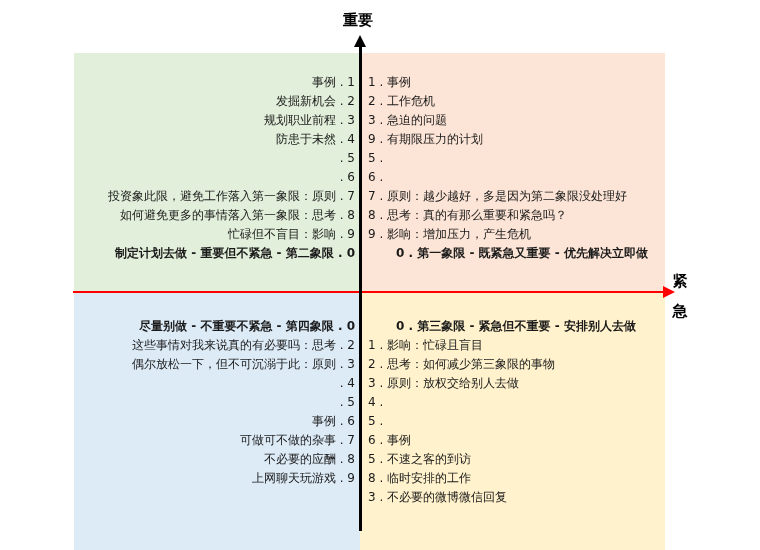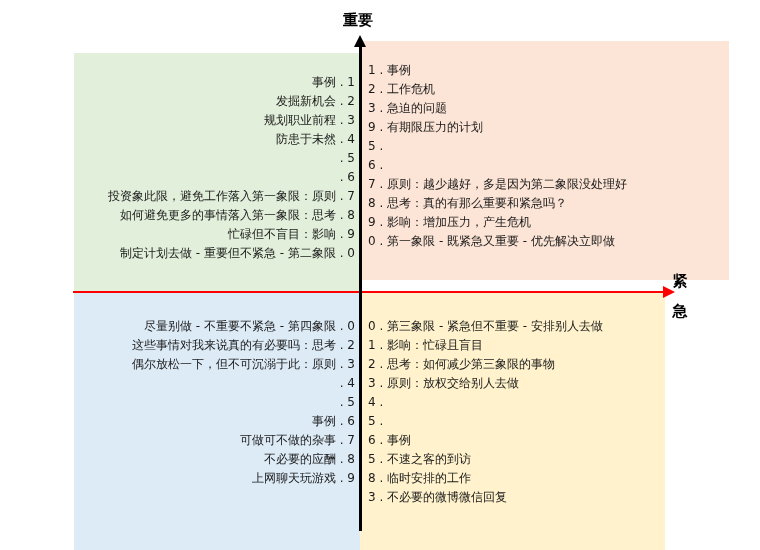--- a/index.html
+++ b/index.html
@@ -13,37 +13,37 @@
       position: relative;
       overflow: hidden;
       font-family: "DejaVu Sans", "Liberation Sans", sans-serif;
       color: #1a1a1a;
     }
     .quadrant {
       position: absolute;
       box-sizing: border-box;
     }
     .q-tl { left: 74px; top: 53px; width: 286px; height: 239px; }
-    .q-tr { left: 360px; top: 41px; width: 369px; height: 239px; }
+    .q-tr { left: 360px; top: 53px; width: 305px; height: 239px; }
     .q-bl { left: 74px; top: 292px; width: 286px; height: 287px; }
     .q-br { left: 360px; top: 292px; width: 305px; height: 282px; }
 
     .list {
       position: absolute;
       margin: 0;
       padding: 0;
       list-style: none;
       font-size: 12px;
       line-height: 19px;
     }
     .list li {
       white-space: nowrap;
       height: 19px;
     }
-    .list li.bold { font-weight: normal; }
+    .list li.bold { font-weight: bold; margin-left: 28px; }
 
     .q-tl .list { right: 5px; top: 20px; text-align: right; }
     .q-tr .list { left: 8px; top: 20px; text-align: left; }
     .q-bl .list { right: 5px; top: 25px; text-align: right; }
     .q-br .list { left: 8px; top: 25px; text-align: left; }
 
     .axis-v {
       position: absolute;
       left: 359px;
       top: 44px;

